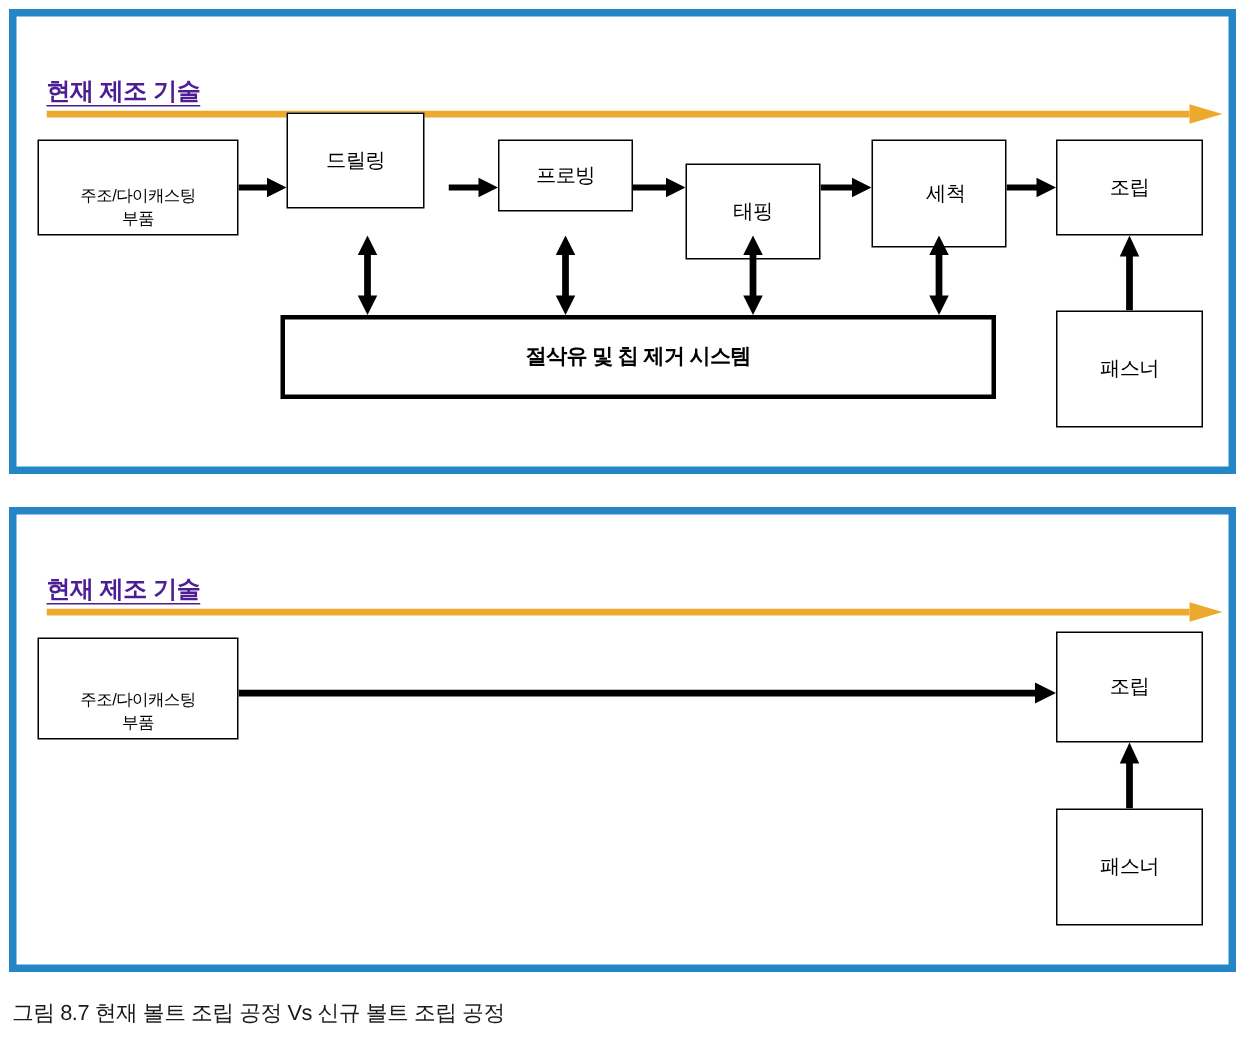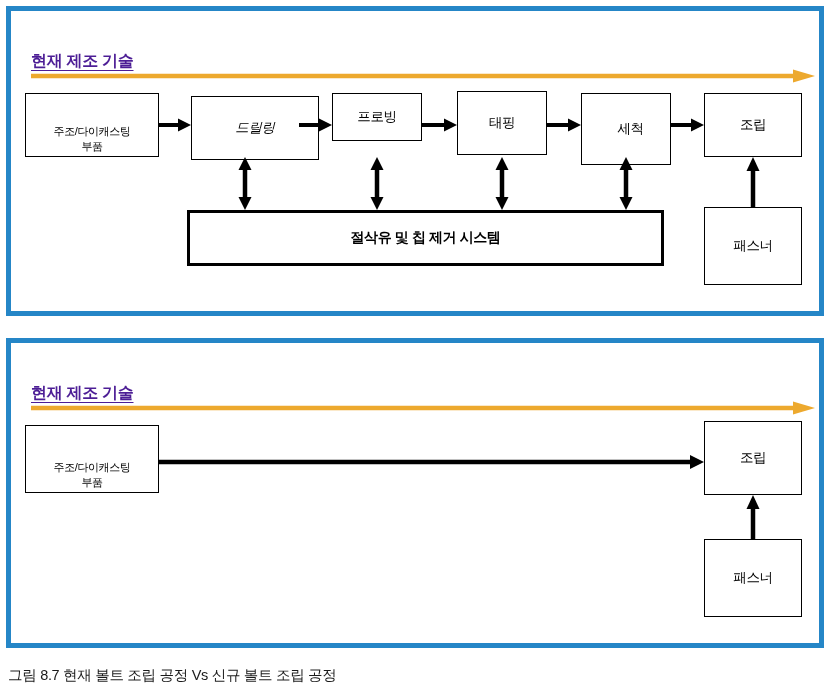--- a/index.html
+++ b/index.html
@@ -105,29 +105,29 @@
     <polygon points="762,0.5 784,7 762,13.5" fill="#EDA92E"></polygon>
   </svg>
 
   <div class="pbox small-text" style="left:14px; top:82px; width:134px; height:64px;">
     <span>
       <span>주조/다이캐스팅</span><br>
       <span>부품</span>
     </span>
   </div>
 
-  <div class="pbox" style="left:180px; top:85px; width:128px; height:64px;font-style:italic;">
+  <div class="pbox" style="left:180px; top:64px; width:92px; height:64px;">
       <span>드릴링</span>
     </div>
 
   <div class="pbox" style="left:321px; top:82px; width:90px; height:48px;">
       <span>프로빙</span>
     </div>
 
-  <div class="pbox" style="left:446px; top:80px; width:90px; height:64px;">
+  <div class="pbox" style="left:446px; top:98px; width:90px; height:64px;">
       <span>태핑</span>
     </div>
 
   <div class="pbox" style="left:570px; top:82px; width:90px; height:72px;padding-left:13px;">
       <span>세척</span>
     </div>
 
   <div class="pbox" style="left:693px; top:82px; width:98px; height:64px;">
       <span>조립</span>
     </div>

